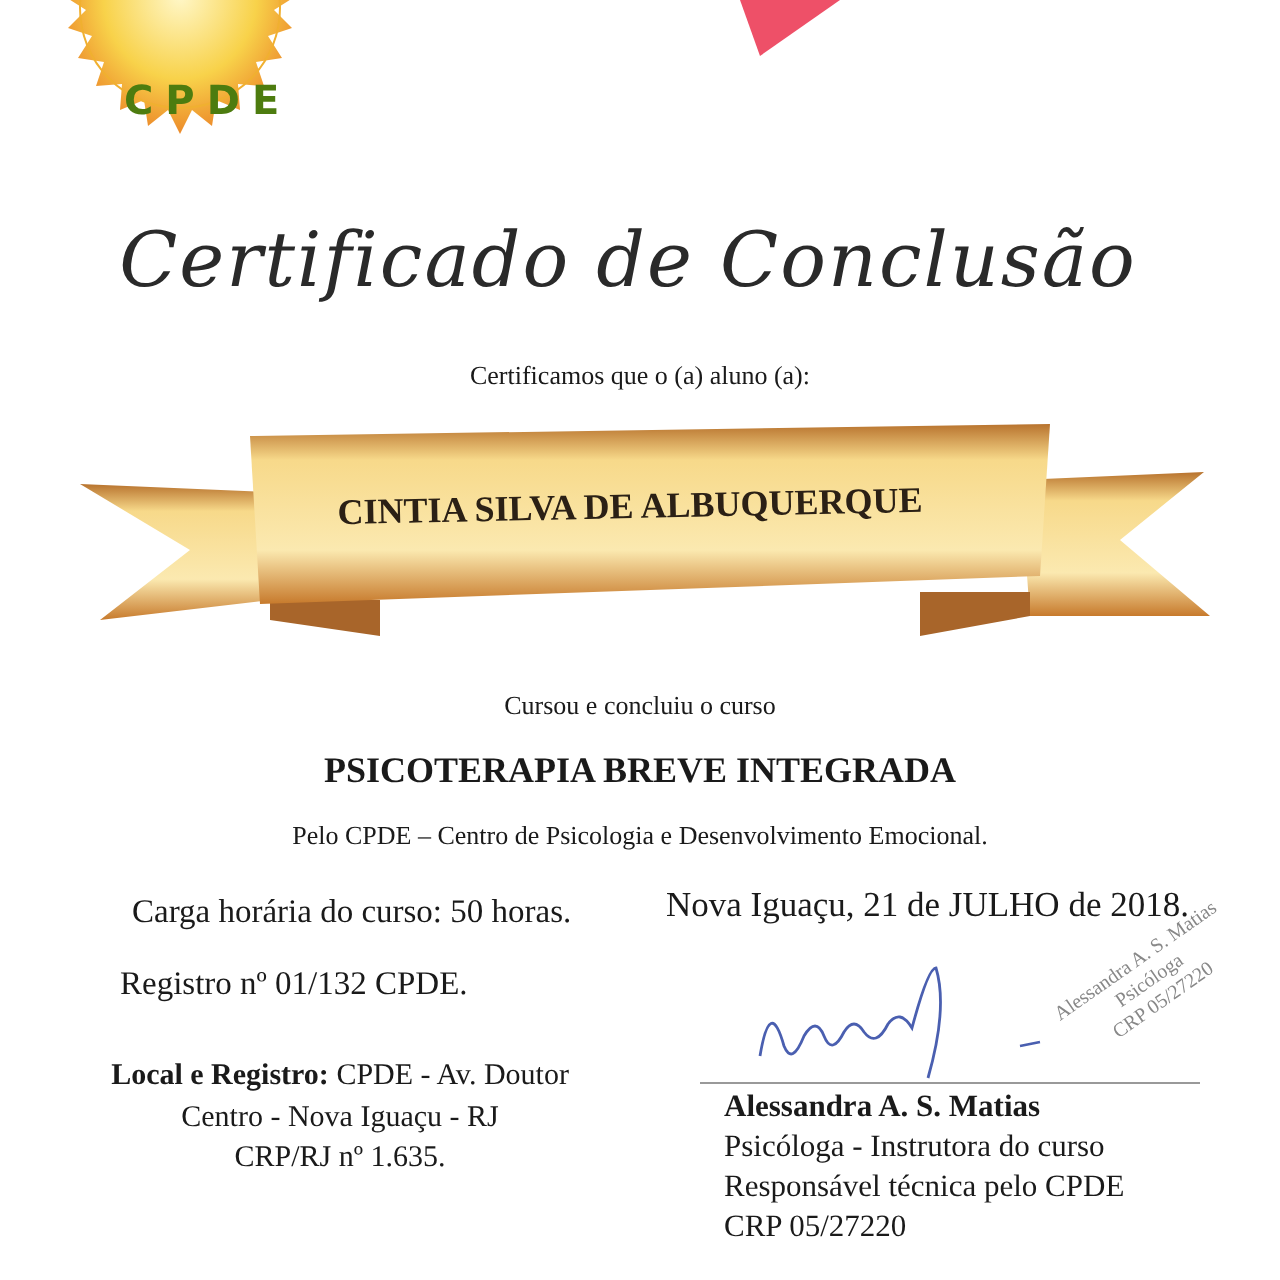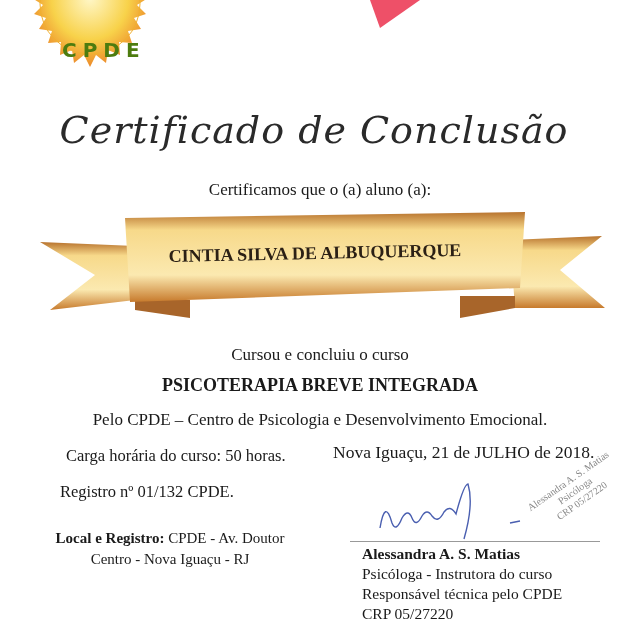--- a/index.html
+++ b/index.html
@@ -2,21 +2,21 @@
 <html><head>
 <meta charset="utf-8">
 <style>
   html,body{margin:0;padding:0;}
   body{width:640px;height:640px;background:#fff;position:relative;overflow:hidden;font-family:"Liberation Serif","DejaVu Serif",serif;color:#1a1a1a;}
   .abs{position:absolute;}
   .seal{left:10px;top:-60px;width:160px;height:160px;}
   .seal-text{left:62px;top:38px;font-family:"DejaVu Sans",sans-serif;font-weight:bold;font-size:20px;letter-spacing:6px;color:#4d7c0f;}
   .pink{left:360px;top:0;width:80px;height:30px;}
   .title{left:0;width:628px;top:108px;text-align:center;font-family:"DejaVu Serif",serif;font-style:italic;font-size:38px;color:#2a2a2a;letter-spacing:1px;}
-  .line{left:0;width:640px;text-align:center;font-size:17px;}
+  .line{left:0;width:640px;text-align:center;font-size:13px;}
   .ribbon{left:40px;top:210px;width:570px;height:110px;}
   .name{left:150px;top:243px;width:330px;text-align:center;font-weight:bold;font-size:18px;transform:rotate(-1.2deg);color:#2b2015;}
   .left{font-size:16.5px;}
   .addr{left:40px;top:528px;width:260px;text-align:center;font-size:15px;line-height:20.5px;}
   .sigline{left:350px;top:541px;width:250px;height:1px;background:#999;}
   .sig{left:370px;top:478px;width:160px;height:70px;}
   .stamp{left:535px;top:470px;width:100px;height:70px;transform:rotate(-35deg);font-size:10px;color:#888;text-align:center;line-height:12px;}
   .signer{left:362px;top:544px;font-size:15.5px;line-height:20px;}
 </style>
 </head>
@@ -64,20 +64,21 @@
 <div class="abs line" style="top:345px;">Cursou e concluiu o curso</div>
 <div class="abs line" style="top:375px;font-weight:bold;font-size:18px;">PSICOTERAPIA BREVE INTEGRADA</div>
 <div class="abs line" style="top:410px;">Pelo CPDE – Centro de Psicologia e Desenvolvimento Emocional.</div>
 <div class="abs left" style="left:66px;top:446px;">Carga horária do curso:  50 horas.</div>
 <div class="abs left" style="left:333px;top:442px;font-size:17.5px;">Nova Iguaçu, 21 de JULHO de 2018.</div>
 <div class="abs left" style="left:60px;top:482px;">Registro nº 01/132 CPDE.</div>
 
 <div class="abs addr">
   <div><b>Local e Registro:</b><span> CPDE - Av. Doutor</span></div>
   <div>Centro - Nova Iguaçu - RJ</div>
+  <div>CRP/RJ nº 1.635.</div>
 </div>
 
 <svg class="abs sig" viewBox="0 0 160 70">
   <path d="M10 50 q5 -30 12 -5 q4 10 10 -5 q6 -10 10 0 q4 10 10 -2 q5 -8 10 0 q6 8 12 -4 q6 -8 12 2 q8 -30 12 -30 q6 20 -4 55 M140 45 l10 -2" stroke="#4a5fb0" stroke-width="1.4" fill="none"></path>
 </svg>
 <div class="abs stamp">
   <div>Alessandra A. S. Matias</div>
   <div>Psicóloga</div>
   <div>CRP 05/27220</div>
 </div>

